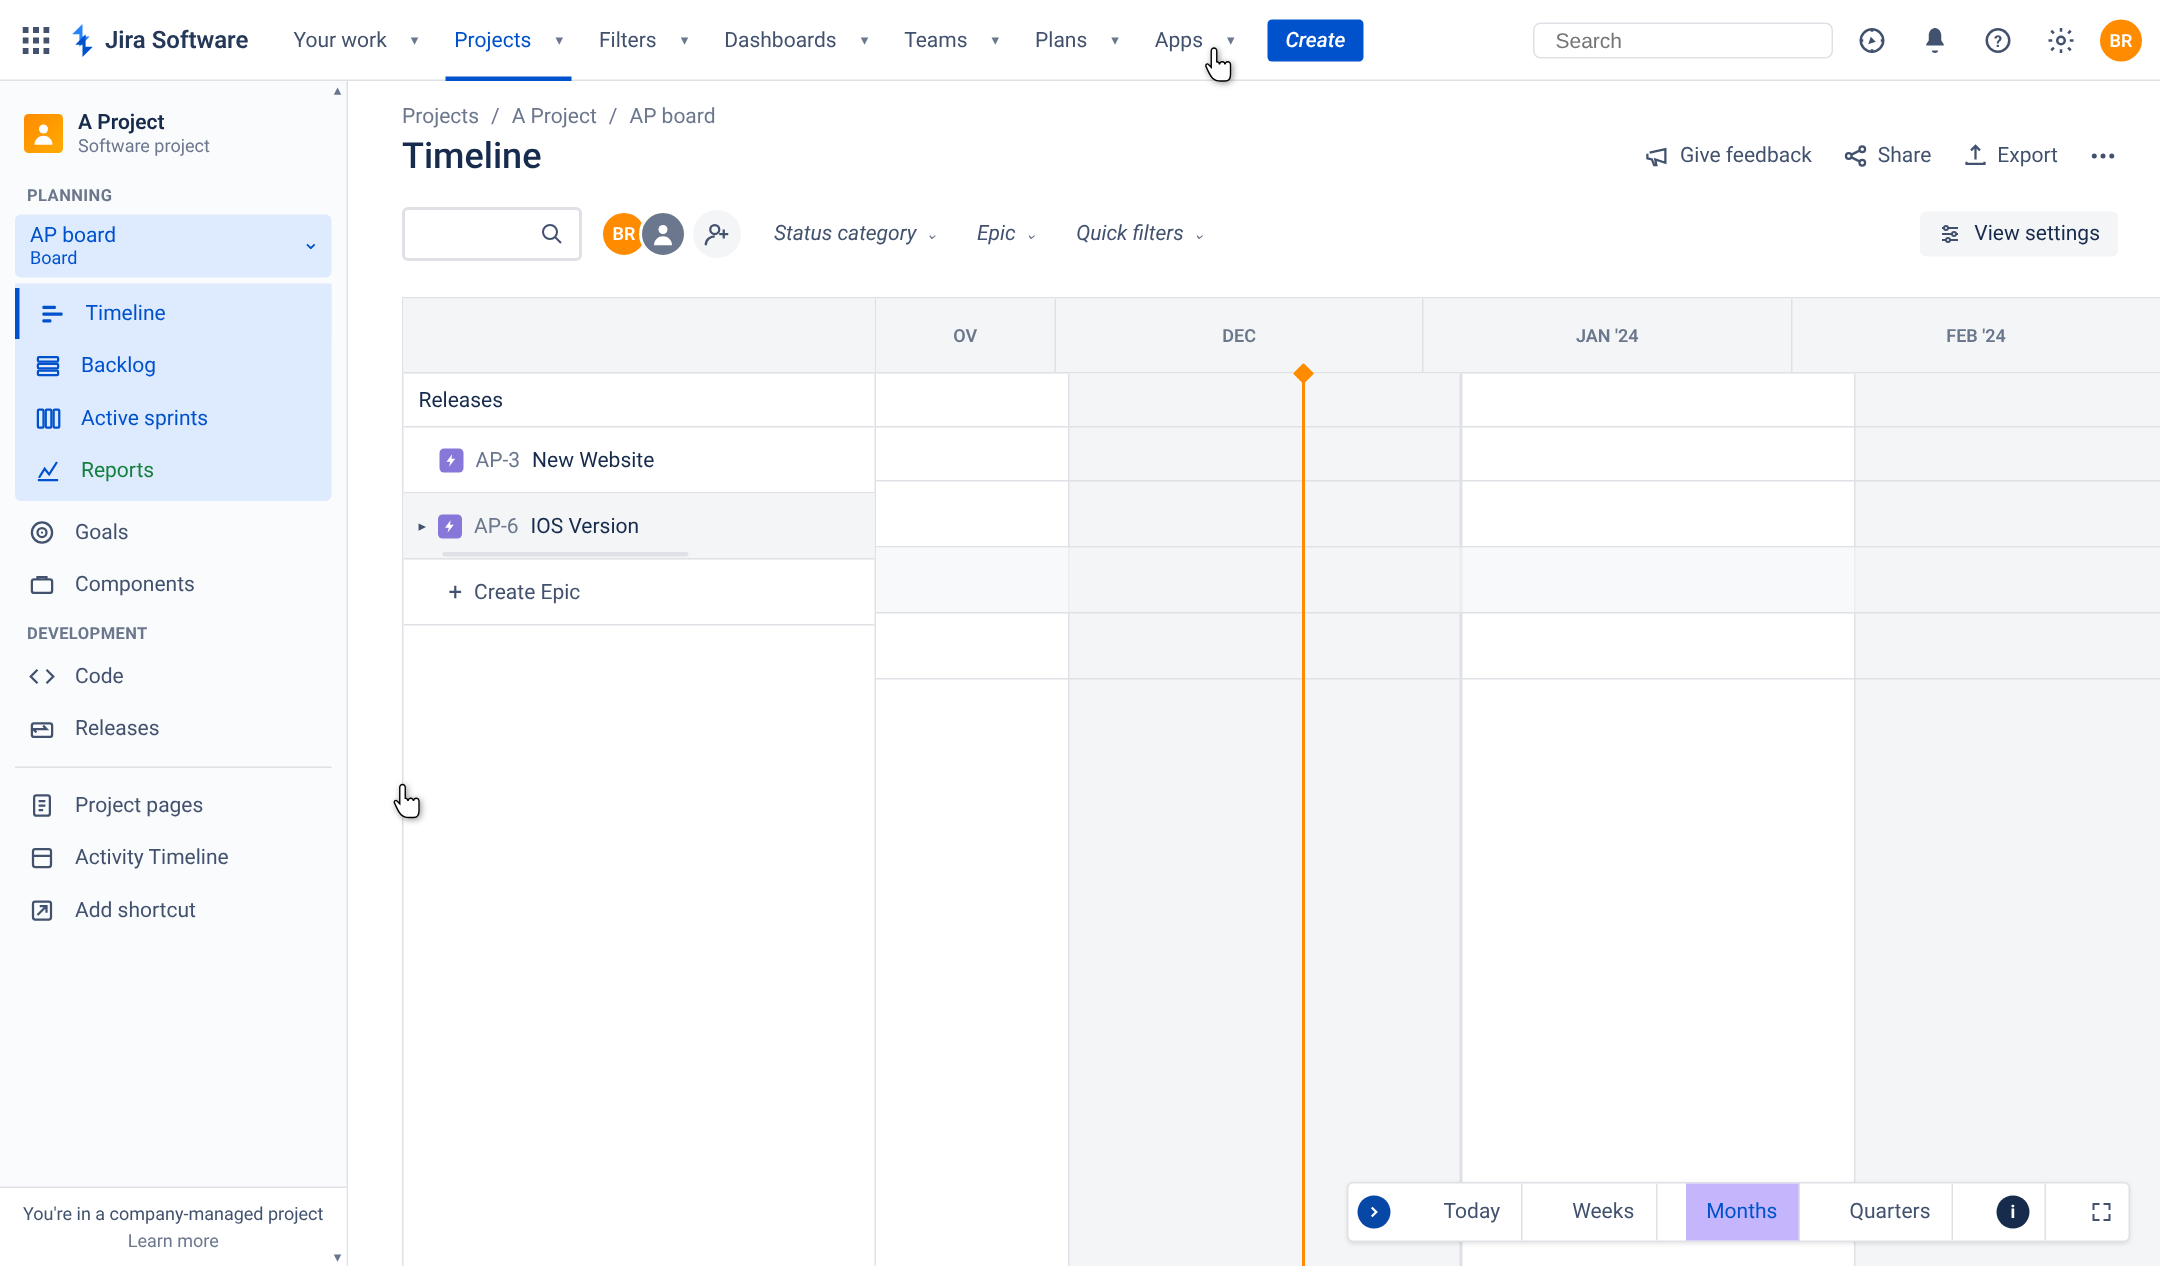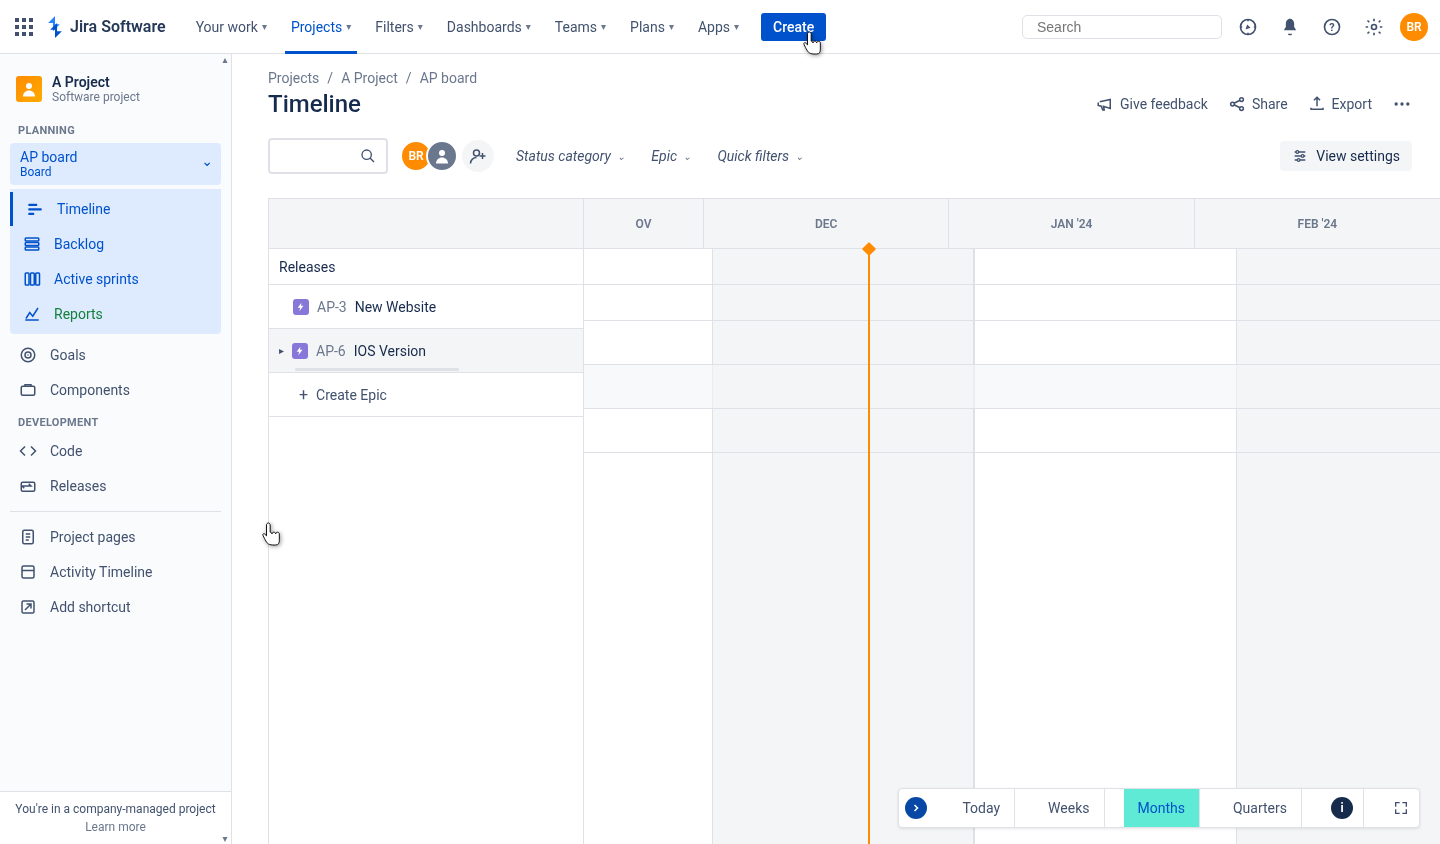--- a/index.html
+++ b/index.html
@@ -3,25 +3,25 @@
 <meta charset="utf-8">
 <style>
 * { box-sizing: border-box; margin: 0; padding: 0; }
 body { font-family: -apple-system, BlinkMacSystemFont, "Segoe UI", Roboto, sans-serif; font-size: 14px; color: #172B4D; background: #fff; overflow: hidden; }
 
 
 .topnav { height: 54px; border-bottom: 1px solid #DFE1E6; display: flex; align-items: center; padding: 0 12px; gap: 4px; position: relative; }
 .topnav .apps-icon { width: 24px; height: 24px; display: flex; align-items: center; justify-content: center; cursor: pointer; margin-right: 4px; }
 .topnav .logo { display: flex; align-items: center; gap: 4px; font-weight: 600; font-size: 16px; color: #253858; margin-right: 16px; }
 .topnav .nav-items { display: flex; align-items: center; gap: 4px; }
-.topnav .nav-item { padding: 8px 10px; cursor: pointer; display: flex; align-items: center; gap: 4px; color: #42526E; border-radius: 3px; position: relative; }
+.topnav .nav-item { padding: 8px 10px; cursor: pointer; display: flex; align-items: center; gap: 16px; color: #42526E; border-radius: 3px; position: relative; }
 .topnav .nav-item.active { color: #0052CC; }
 .topnav .nav-item.active::after { content: ""; position: absolute; bottom: -11px; left: 4px; right: 4px; height: 3px; background: #0052CC; }
 .chev { font-size: 10px; color: #6B778C; }
-.topnav .create-btn { background: #0052CC; color: #fff; padding: 6px 12px; border-radius: 3px; cursor: pointer; font-weight: 500; margin-left: 8px; }
+.topnav .create-btn { background: #0052CC; color: #fff; padding: 6px 12px; border-radius: 3px; cursor: pointer; font-weight: 500; margin-left: 8px; font-style: italic; }
 .topnav .right { margin-left: auto; display: flex; align-items: center; gap: 10px; }
 .search-box { display: flex; align-items: center; border: 1px solid #DFE1E6; border-radius: 5px; padding: 3px 8px; width: 200px; gap: 6px; color: #5E6C84; background: #fff; }
 .search-box input { border: none; outline: none; flex: 1; font-size: 14px; color: #172B4D; }
 .icon-btn { width: 32px; height: 32px; display: flex; align-items: center; justify-content: center; cursor: pointer; border-radius: 50%; color: #42526E; }
 .avatar { width: 28px; height: 28px; border-radius: 50%; background: #FF8B00; color: #fff; display: flex; align-items: center; justify-content: center; font-size: 12px; font-weight: 600; }
 
 
 .cursor-overlay { position: absolute; z-index: 500; pointer-events: none; }
 .cursor-svg { width: 22px; height: 26px; filter: drop-shadow(1px 1px 2px rgba(0,0,0,0.4)); }
 
@@ -86,21 +86,21 @@
 .grid-body { position: absolute; top: 50px; left: 0; right: 0; bottom: 0; }
 .grid-col { position: absolute; top: 0; bottom: 0; border-right: 1px solid #DFE1E6; }
 .grid-row { position: absolute; left: 0; right: 0; border-bottom: 1px solid #DFE1E6; }
 .alt-bg { background: #F4F5F7; }
 .today-line { position: absolute; top: 0; bottom: 0; width: 2px; background: #FF8B00; z-index: 10; }
 .today-marker { position: absolute; top: -5px; left: -4px; width: 10px; height: 10px; background: #FF8B00; border-radius: 1px; transform: rotate(45deg); }
 
 
 .zoom-control { position: absolute; bottom: 16px; right: 20px; background: #fff; border: 1px solid #DFE1E6; border-radius: 4px; box-shadow: 0 1px 3px rgba(0,0,0,0.1); display: flex; align-items: center; height: 40px; z-index: 20; gap: 19px; }
 .zoom-control .zc { padding: 0 14px; height: 100%; display: flex; align-items: center; cursor: pointer; border-right: 1px solid #DFE1E6; color: #42526E; }
-.zoom-control .zc.active { background: #5eead4; color: #0052CC; }
+.zoom-control .zc.active { background: #c4b5fd; color: #0052CC; }
 .zoom-control .zc.icon-only { padding: 0 10px; }
 .zoom-control .zc:last-child { border-right: none; }
 
 svg { display: block; }
 </style>
 </head>
 <body>
 
 <div class="topnav">
   <div class="apps-icon">

